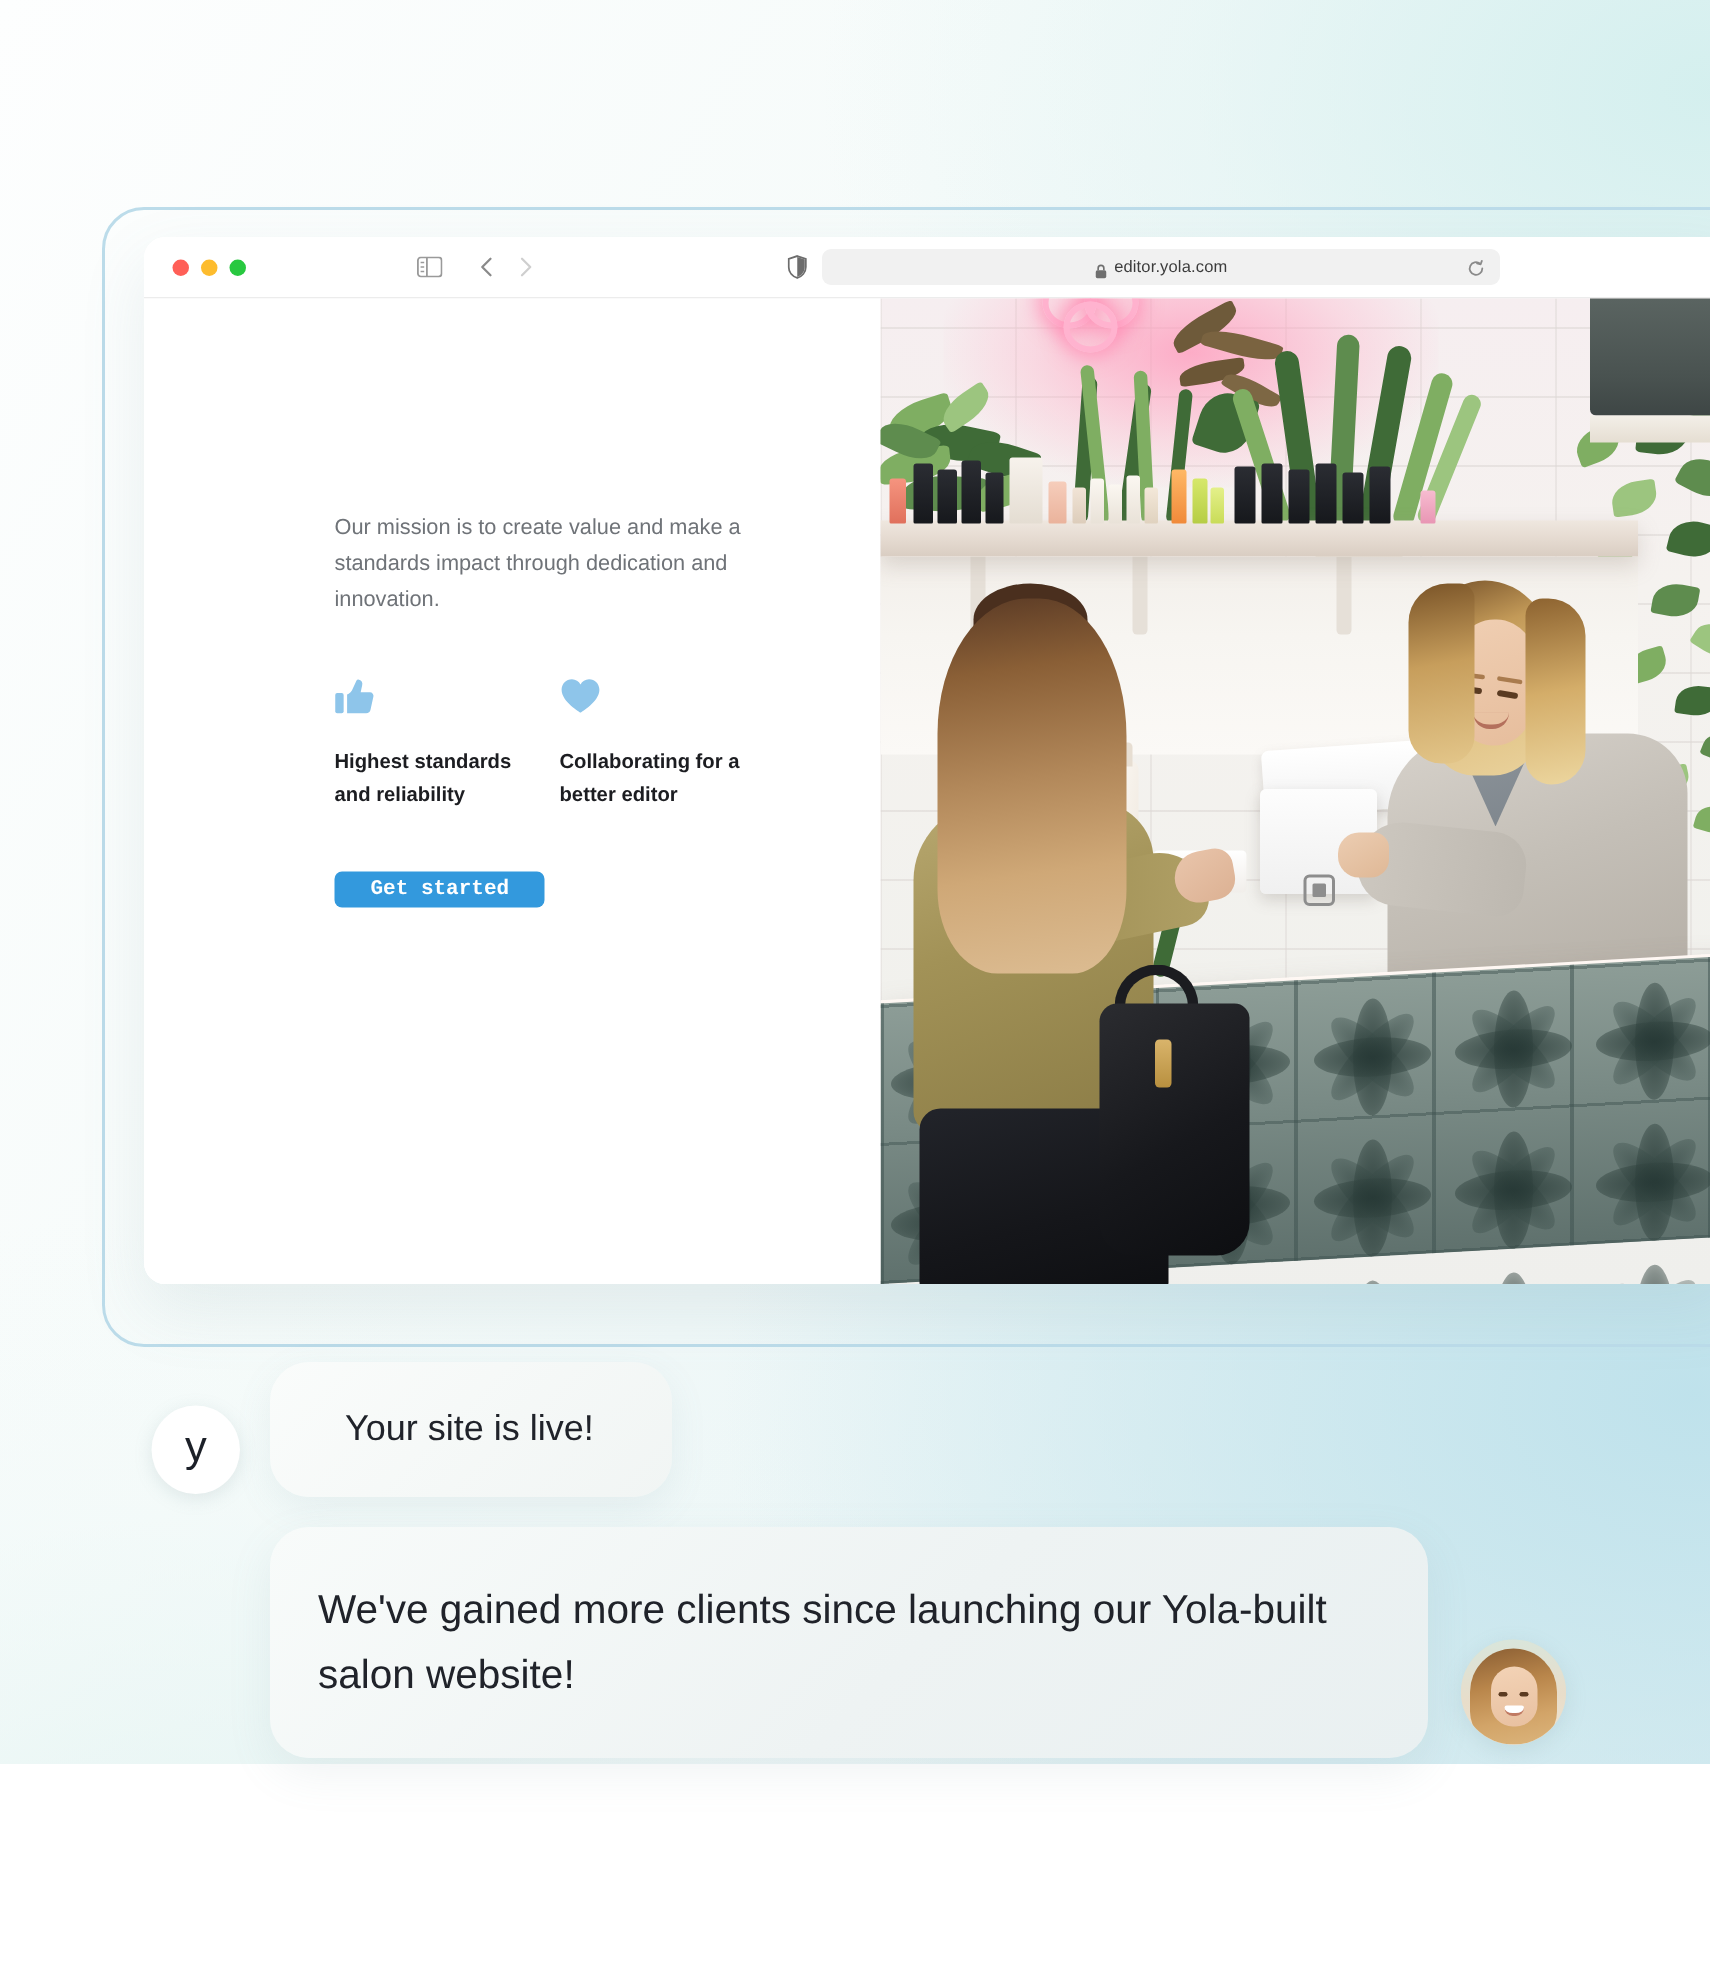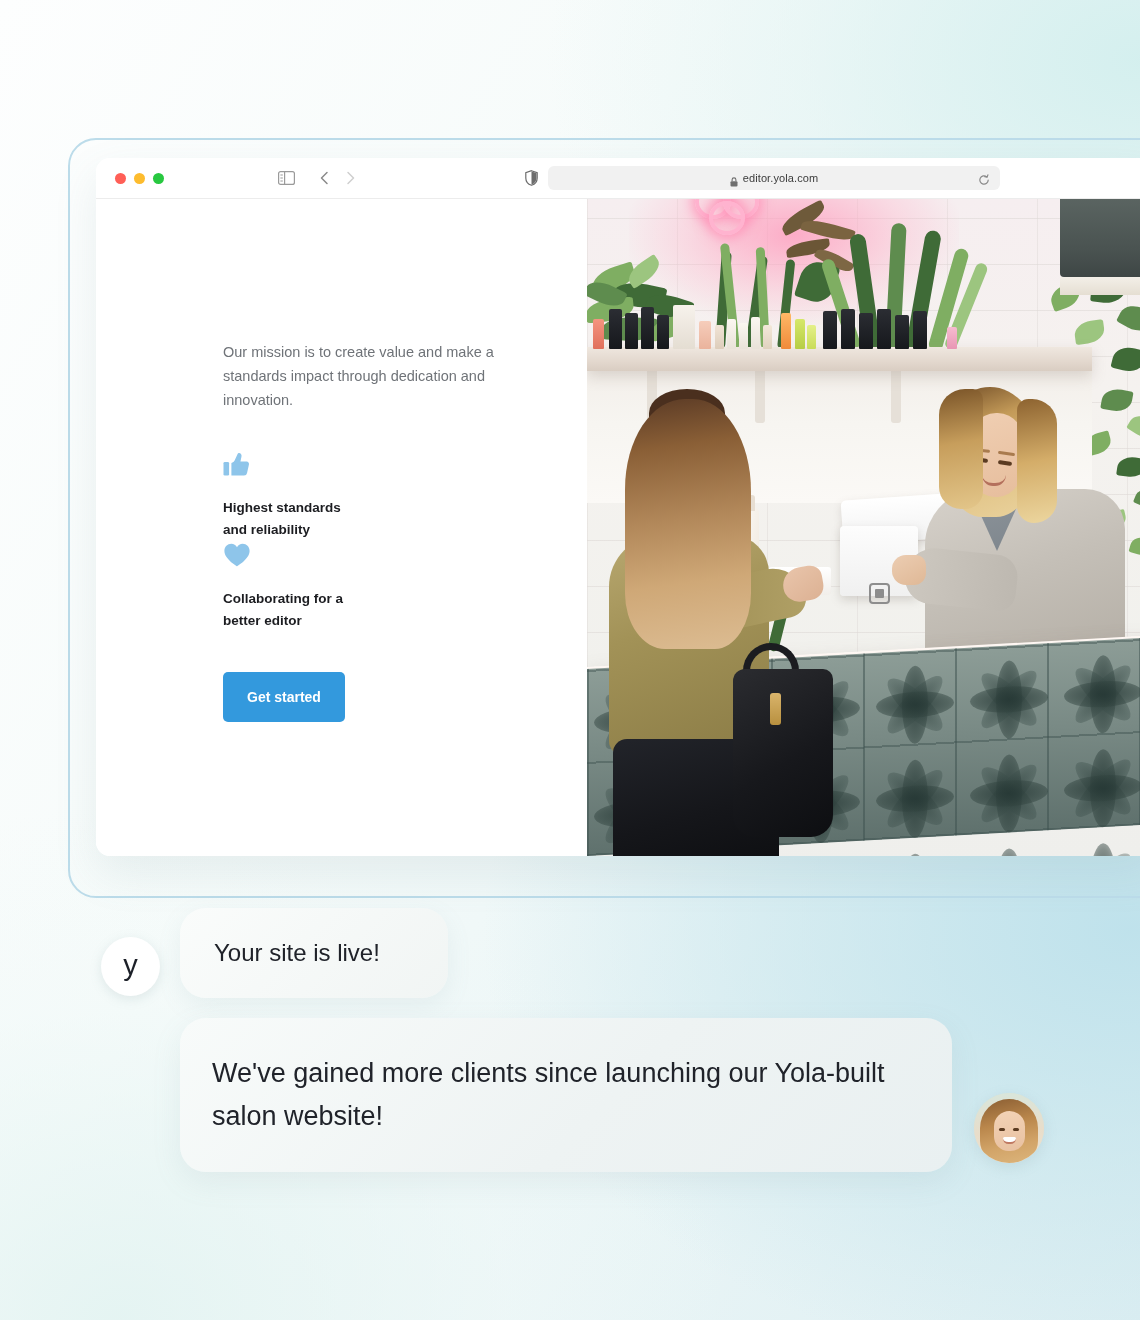--- a/index.html
+++ b/index.html
@@ -8,21 +8,21 @@
     width: 1140px;
     height: 1320px;
     overflow: hidden;
     font-family: "Liberation Sans", sans-serif;
   }
 
   
   #stage {
     position: relative;
     width: 1140px;
-    height: 1320px;
+    height: 1176px;
     background:
       radial-gradient(900px 620px at 1130px 930px, rgba(189,225,235,0.95) 0%, rgba(196,228,236,0.55) 38%, rgba(255,255,255,0) 72%),
       radial-gradient(760px 520px at 1140px 60px, rgba(211,239,238,0.95) 0%, rgba(224,243,242,0.5) 45%, rgba(255,255,255,0) 78%),
       radial-gradient(780px 640px at 120px 1320px, rgba(226,243,241,0.85) 0%, rgba(240,249,248,0.4) 50%, rgba(255,255,255,0) 80%),
       linear-gradient(120deg, #fdfefe 0%, #f6fbfa 38%, #eaf5f6 68%, #dceef2 100%);
   }
 
   
   #device-frame {
     position: absolute;
@@ -142,46 +142,45 @@
     font-size: 14.5px;
     line-height: 24px;
     color: #6f7378;
     width: 280px;
   }
 
   #feature-row {
     margin-top: 38px;
     display: flex;
     gap: 0;
-    flex-direction: column;
   }
   .feature-col { width: 162px; }
   .feature-icon { height: 30px; color: #8ec5ea; }
   .feature-icon svg { display: block; }
   .feature-label {
     margin-top: 17px;
     font-size: 13.5px;
     line-height: 22px;
     font-weight: bold;
     color: #1c1d21;
     width: 140px;
   }
 
   #get-started-button {
     margin-top: 40px;
     display: inline-block;
-    padding: 17px 24px;
+    padding: 4px 24px;
     background: #3399dd;
     color: #ffffff;
     font-size: 14px;
     font-weight: bold;
     border: none;
     border-radius: 5px;
     cursor: pointer;
-    font-family: Liberation Sans, sans-serif;
+    font-family: Liberation Mono, monospace;
   }
 
   
   #salon-photo {
     position: absolute;
     inset: 0;
     background: linear-gradient(176deg, #f7e9ec 0%, #f6eef0 18%, #f3f1ef 42%, #efefec 100%);
   }
   
   .neon-glow {
@@ -493,20 +492,21 @@
     width: 268px;
     padding: 30px 34px;
     background: linear-gradient(135deg, #fafcfb 0%, #f1f5f4 100%);
     border-radius: 26px;
     box-shadow: 0 8px 24px rgba(120,150,155,0.10);
   }
   #chat-bubble-1 p {
     font-size: 24px;
     line-height: 30px;
     color: #20232a;
+    margin-left: 16px;
   }
 
   #chat-bubble-2 {
     position: absolute; left: 180px; top: 118px;
     width: 772px;
     padding: 34px 32px;
     background: linear-gradient(135deg, #f8fbfa 0%, #eef3f3 55%, #e9f0f1 100%);
     border-radius: 26px;
     box-shadow: 0 10px 30px rgba(120,150,155,0.11);
   }

